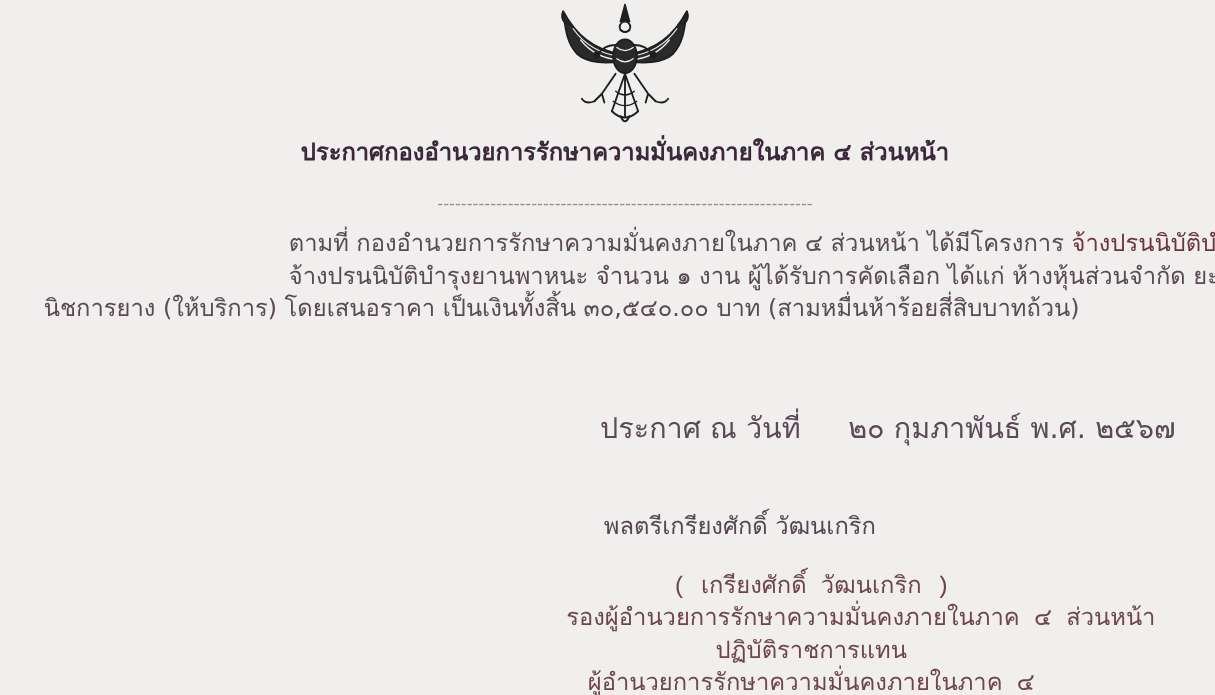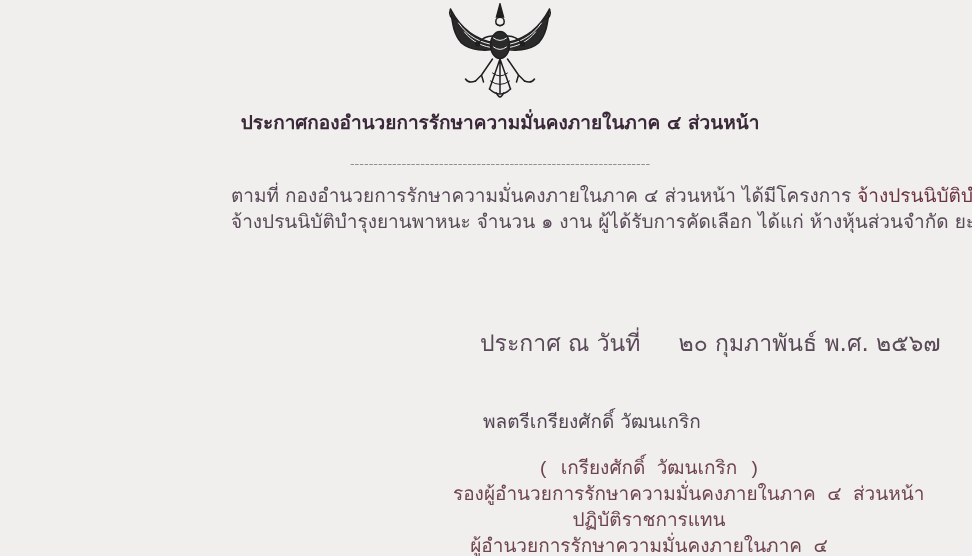--- a/index.html
+++ b/index.html
@@ -141,20 +141,21 @@
     <div>ประกาศกองอำนวยการรักษาความมั่นคงภายในภาค ๔ ส่วนหน้า</div>
   </div>
 
   <div class="divider">----------------------------------------------------------------</div>
 
   <div class="body-block">
     <div class="body-line indent">
       <span>ตามที่ กองอำนวยการรักษาความมั่นคงภายในภาค ๔ ส่วนหน้า ได้มีโครงการ </span><span class="body-highlight">จ้างปรนนิบัติบำรุงยาน</span>
     </div>
     <div class="body-line indent">จ้างปรนนิบัติบำรุงยานพาหนะ จำนวน ๑ งาน ผู้ได้รับการคัดเลือก ได้แก่ ห้างหุ้นส่วนจำกัด ยะลามหาพา</div>
+    <div class="body-line">นิชการยาง (ให้บริการ) โดยเสนอราคา เป็นเงินทั้งสิ้น ๓๐,๕๔๐.๐๐ บาท (สามหมื่นห้าร้อยสี่สิบบาทถ้วน)</div>
   </div>
 
   <div class="date-line">
     <span>ประกาศ ณ วันที่</span><span class="date-value">๒๐ กุมภาพันธ์ พ.ศ. ๒๕๖๗</span>
   </div>
 
   <div class="sig-name">พลตรีเกรียงศักดิ์ วัฒนเกริก</div>
 
   <div class="sig-block">
     <div class="sig-line">( เกรียงศักดิ์  วัฒนเกริก )</div>

